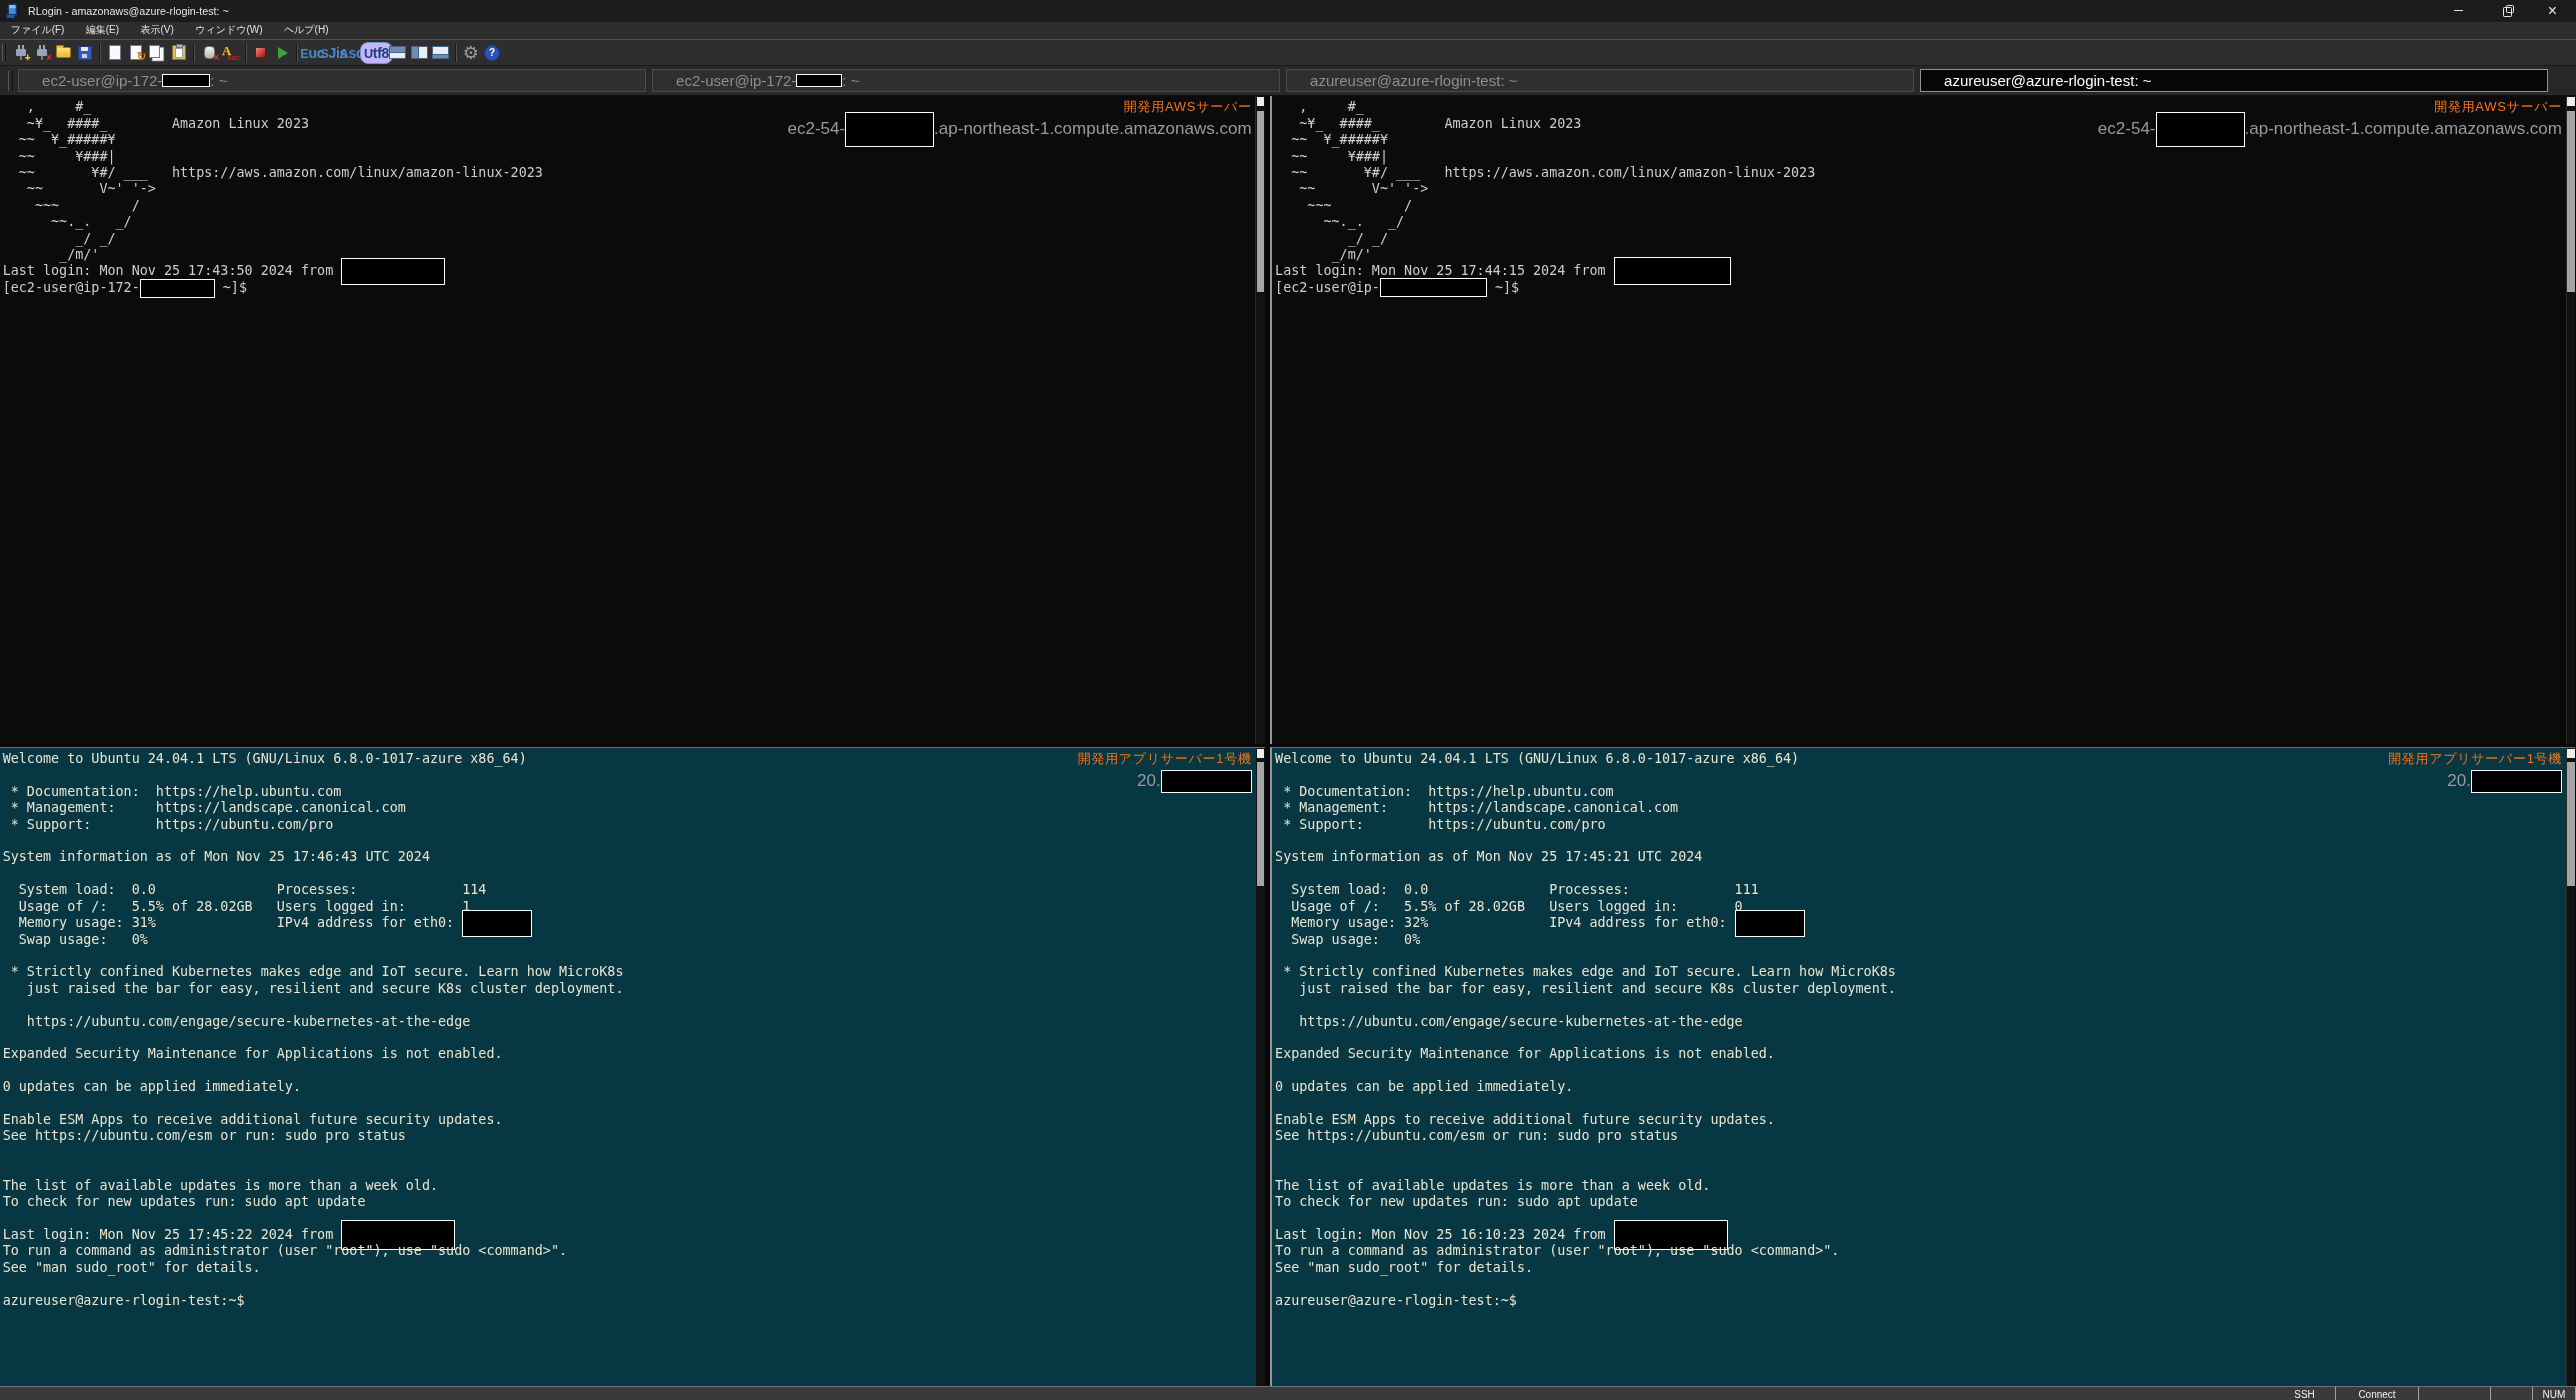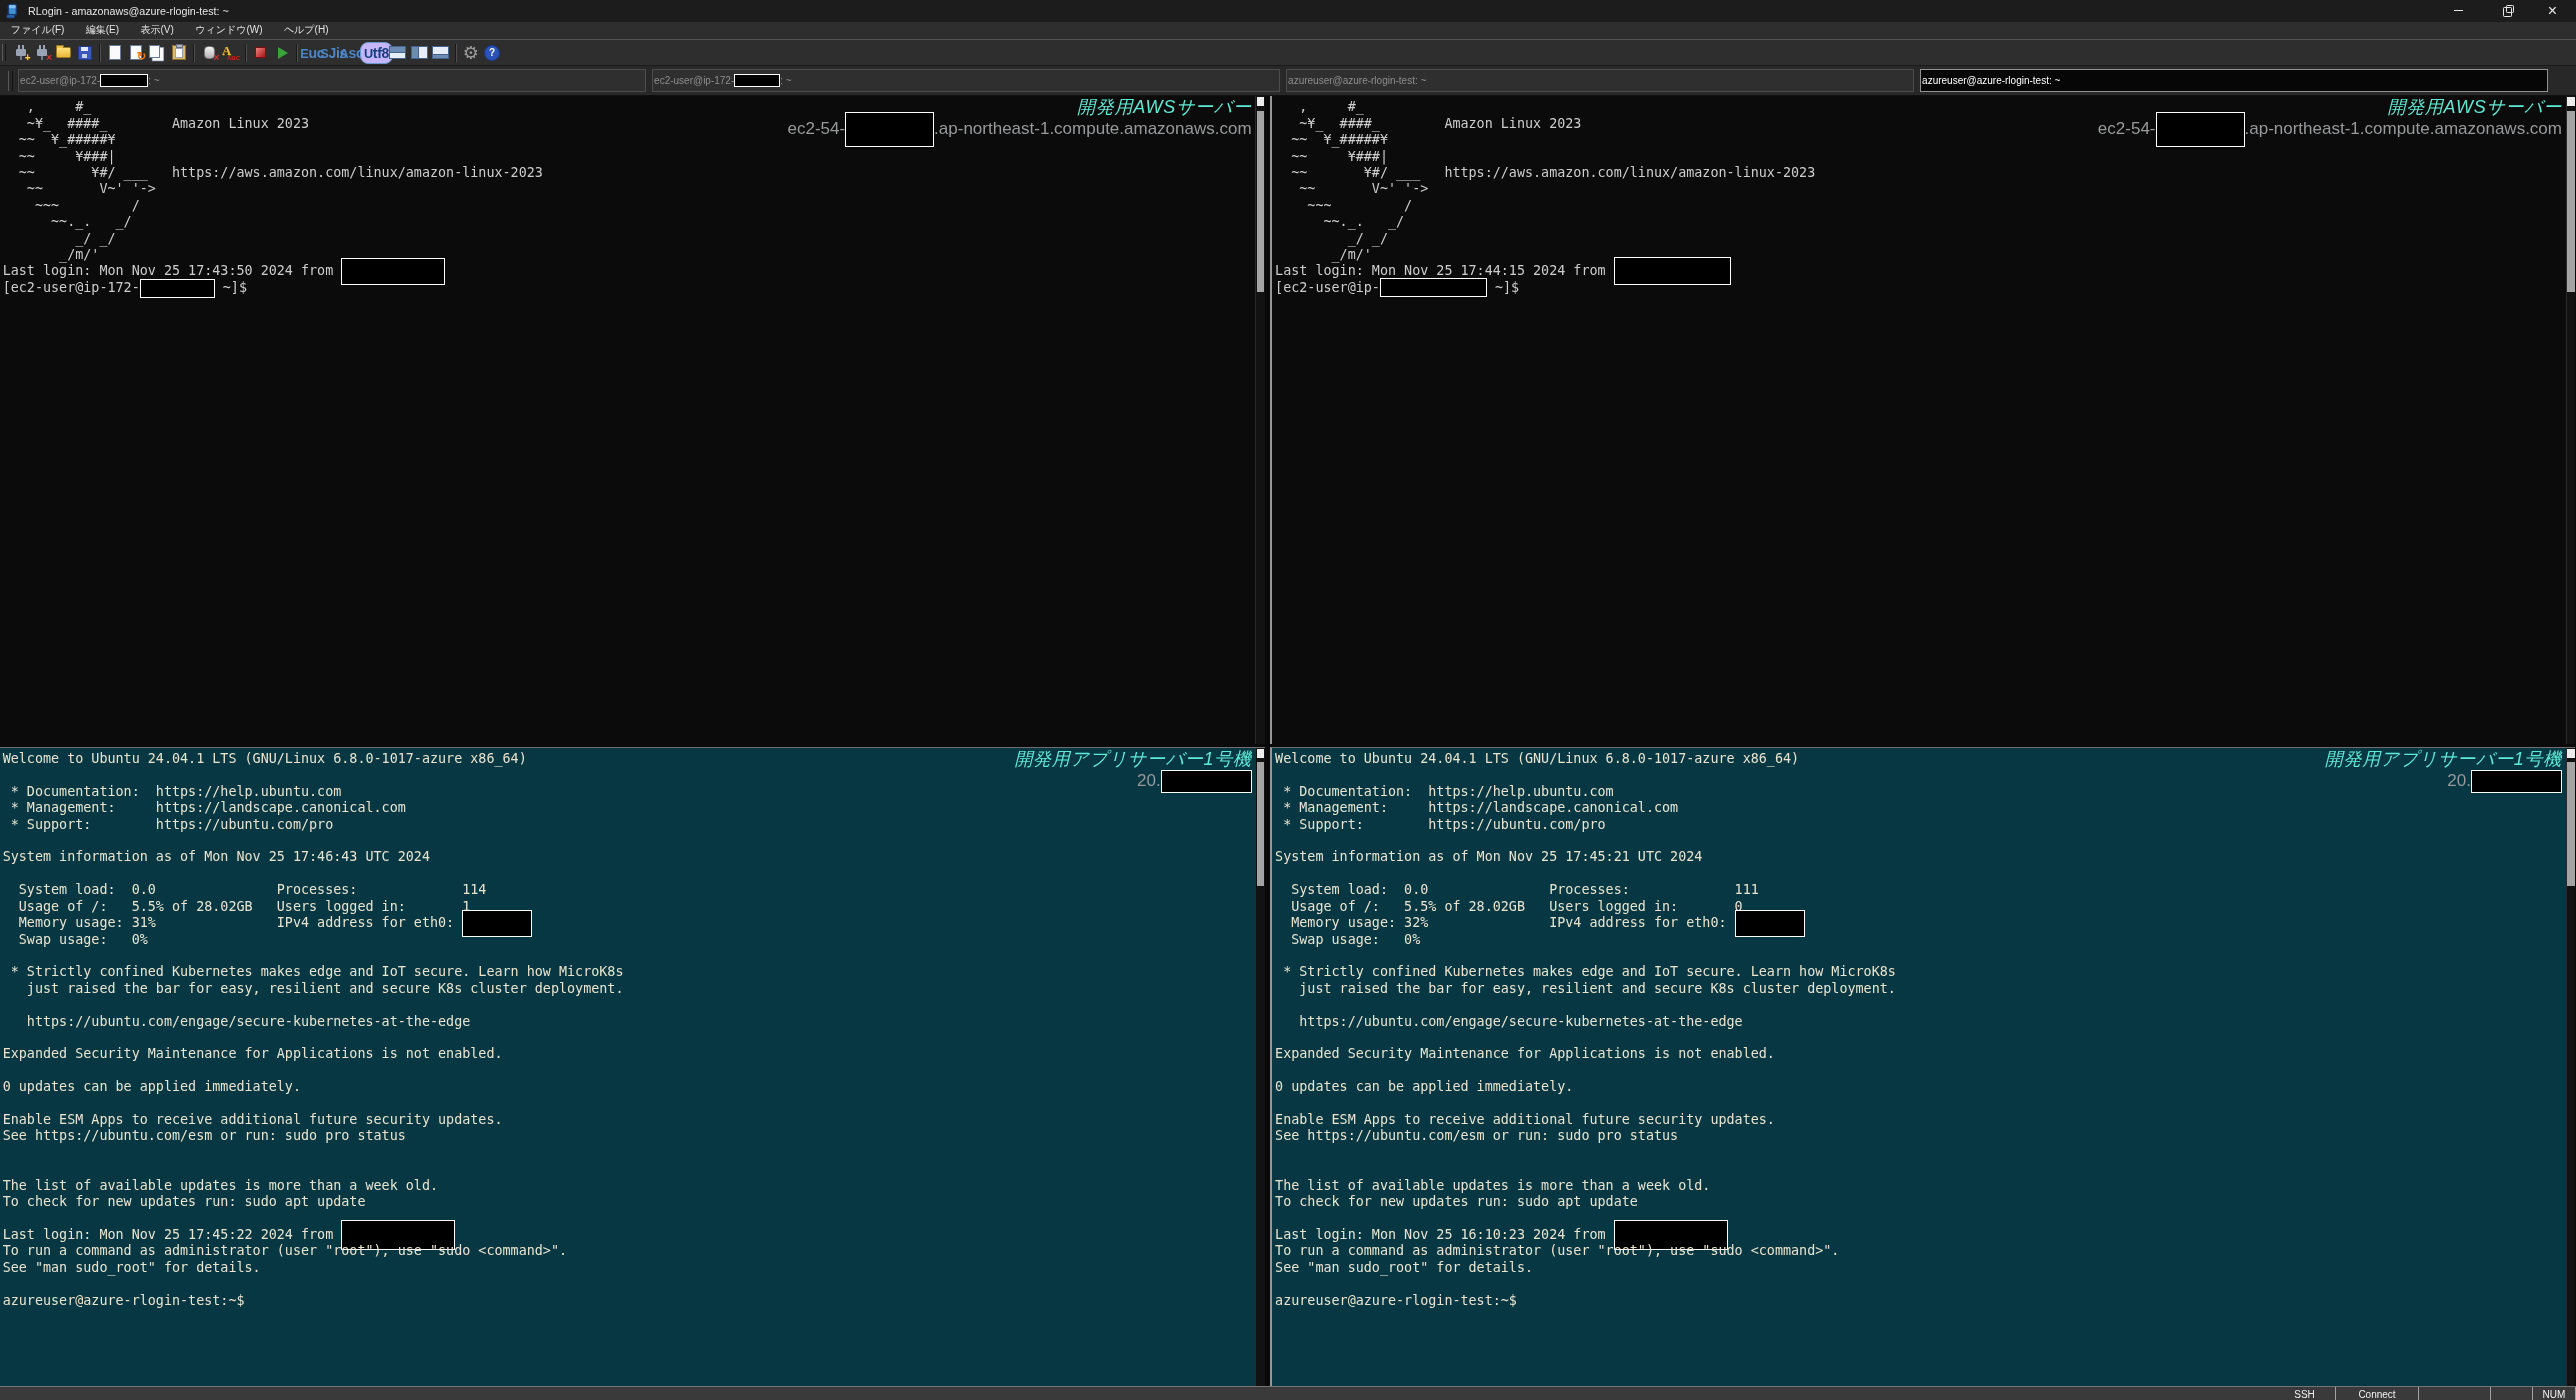--- a/index.html
+++ b/index.html
@@ -55,34 +55,34 @@
   .i-layh,.i-layv,.i-lays{width:14.8px;height:11.4px;border:0.7px solid #44628a;background:#e8eef8;position:relative;}
   .i-layh::before{content:"";position:absolute;left:0;right:0;top:0;height:4.7px;background:#6d8cb5;border-bottom:0.7px solid #44628a;}
   .i-layv::before{content:"";position:absolute;left:0;top:0;bottom:0;width:6px;background:#6d8cb5;border-right:0.7px solid #44628a;}
   .i-lays::before{content:"";position:absolute;left:0;right:0;bottom:0;height:3.4px;background:#6d8cb5;border-top:0.7px solid #44628a;}
   .i-gear{font-family:"DejaVu Sans",sans-serif;font-size:18px;color:#9c9c9c;line-height:1;}
   .i-help{width:14px;height:14px;border-radius:50%;background:#2a52b8;border:1.3px solid #183a8c;color:#fff;font-weight:bold;font-size:10px;display:flex;align-items:center;justify-content:center;}
 
   
   .tabbar{height:29.5px;background:#282828;display:flex;align-items:center;padding-left:8px;border-bottom:1.3px solid #0f0f0f;flex:0 0 auto;box-sizing:border-box;}
   .tgrip{width:2.7px;height:20px;border-left:0.7px solid #585858;border-right:0.7px solid #101010;margin-right:5.4px;}
-  .tab{width:628px;height:23px;display:flex;align-items:center;padding-left:1px;margin-right:6px;font-size:10px;box-sizing:border-box;white-space:nowrap;overflow:hidden;}
+  .tab{width:628px;height:23px;display:flex;align-items:center;padding-left:23px;margin-right:6px;font-size:15px;box-sizing:border-box;white-space:nowrap;overflow:hidden;}
   .tab.inactive{background:#2f2f2f;border:0.7px solid #4c4c4c;color:#8e8e8e;}
   .tab.active{background:#060606;border:0.7px solid #929292;color:#ffffff;}
 
   
   .panes{flex:0 0 auto;display:grid;grid-template-columns:1265px 1305px;grid-template-rows:648px 639px;column-gap:5.4px;row-gap:2.7px;background:#0a0a0a;}
   .pane{position:relative;overflow:hidden;box-sizing:border-box;}
   .pane.dark{background:#0b0b0b;color:#cdcdcd;}
   .pane.teal{background:#073743;color:#e9e4cf;}
   .pane.rightcol{border-left:2px solid #979797;}
   .pane.bottomrow{border-top:1.3px solid #6e6e6e;}
   .term{position:absolute;top:0;left:0;right:9.4px;bottom:0;margin:0;padding:3.4px 0 0 2.7px;font-family:"DejaVu Sans Mono",monospace;font-size:13.4px;line-height:16.4px;white-space:pre;overflow:hidden;}
   .overlay{position:absolute;top:1.3px;right:13.4px;text-align:right;z-index:2;pointer-events:none;}
-  .ov1{font-size:18px;line-height:20px;color:#5eead4;letter-spacing:0.7px;font-style:italic;}
+  .ov1{font-size:13px;line-height:20px;color:#f97316;letter-spacing:0.7px;}
   .ov2{font-size:17px;line-height:23px;color:#97999b;}
   .vscroll{position:absolute;top:0;right:0;bottom:0;width:8.7px;background:#121212;border-left:0.7px solid #2a2a2a;z-index:3;}
   .vcap{position:absolute;top:1.3px;left:0.7px;right:0.7px;height:8.7px;background:#ededed;}
   .vthumb{position:absolute;top:14.8px;left:0.7px;right:0.7px;background:#a4a4a4;}
   .th-tall{height:181px;}
   .th-short{height:124px;}
 
   
   .statusbar{height:17.4px;background:#3a3a3a;border-top:0.7px solid #747474;display:flex;align-items:center;justify-content:flex-end;font-size:10px;color:#f2f2f2;flex:0 0 auto;box-sizing:border-box;}
   .sbc{height:100%;display:flex;align-items:center;justify-content:center;border-right:0.7px solid #a2a2a2;box-sizing:border-box;}

